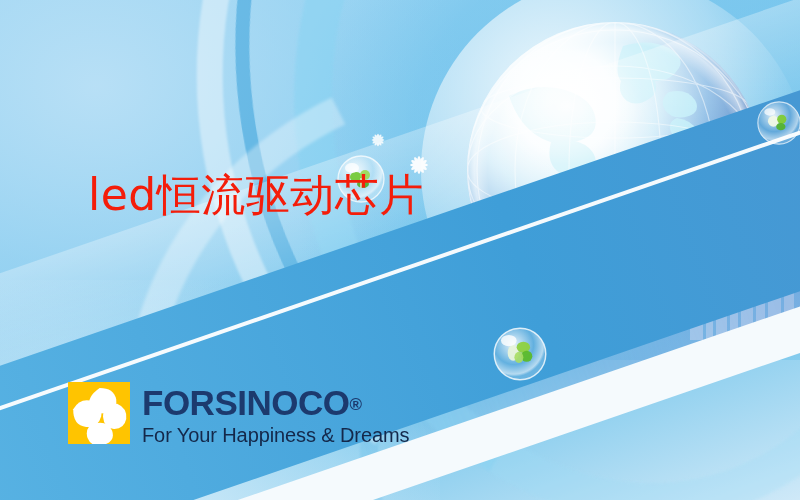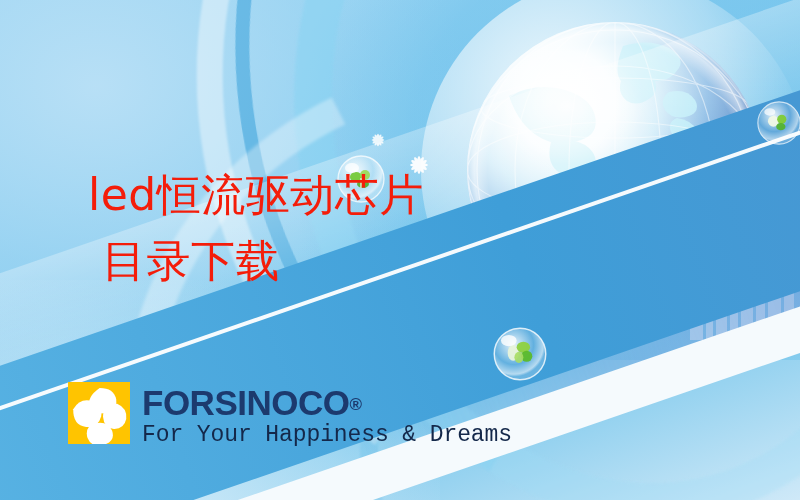--- a/index.html
+++ b/index.html
@@ -174,22 +174,22 @@
     font-family: "Liberation Sans", sans-serif;
     font-weight: bold;
     font-size: 35px;
     letter-spacing: -0.5px;
     line-height: 44px;
     white-space: nowrap;
   }
   .logo-word .reg { font-size: 17px; vertical-align: top; position: relative; top: 2px; }
   .logo-tagline {
     color: #14284a;
-    font-family: Liberation Mono, monospace;
-    font-size: 23px;
+    font-family: Liberation Sans, sans-serif;
+    font-size: 20px;
     line-height: 20px;
     letter-spacing: -0.1px;
     white-space: nowrap;
   }
 </style>
 </head>
 <body>
 
 <div id="banner">
 
@@ -378,21 +378,20 @@
     <g transform="translate(24,24)">
       <ellipse cx="-5" cy="-1" rx="6" ry="6" fill="#f0f8e6" opacity="0.95"></ellipse>
       <ellipse cx="4" cy="-3" rx="5" ry="5" fill="#7fcb35" opacity="0.95"></ellipse>
       <ellipse cx="3" cy="5" rx="5" ry="4" fill="#52b328" opacity="0.9"></ellipse>
     </g>
     <ellipse cx="15" cy="13" rx="6" ry="4" fill="#ffffff" opacity="0.7"></ellipse>
   </svg>
 
   <div class="headline">
     <div>led恒流驱动芯片</div>
-    <div class="headline-line2">目录下载</div>
   </div>
 
   <div class="logo">
     <div class="logo-mark">
       <svg width="62" height="62" viewBox="0 0 62 62">
         <g fill="#ffffff">
           <path d="M30 6 q14 -2 18 9 q3 9 -7 14 q-12 6 -18 -3 q-5 -9 7 -20 z" transform="rotate(8 31 18)"></path>
           <path d="M50 22 q10 5 8 16 q-3 10 -13 9 q-10 -2 -10 -13 q0 -10 15 -12 z" transform="rotate(-4 45 34)"></path>
           <path d="M6 26 q8 -11 20 -6 q10 5 7 16 q-4 11 -16 9 q-13 -3 -11 -19 z" transform="rotate(-6 18 34)"></path>
           <path d="M26 42 q13 -4 18 6 q4 10 -6 14 q-13 5 -18 -5 q-4 -11 6 -15 z" transform="rotate(4 33 50)"></path>

